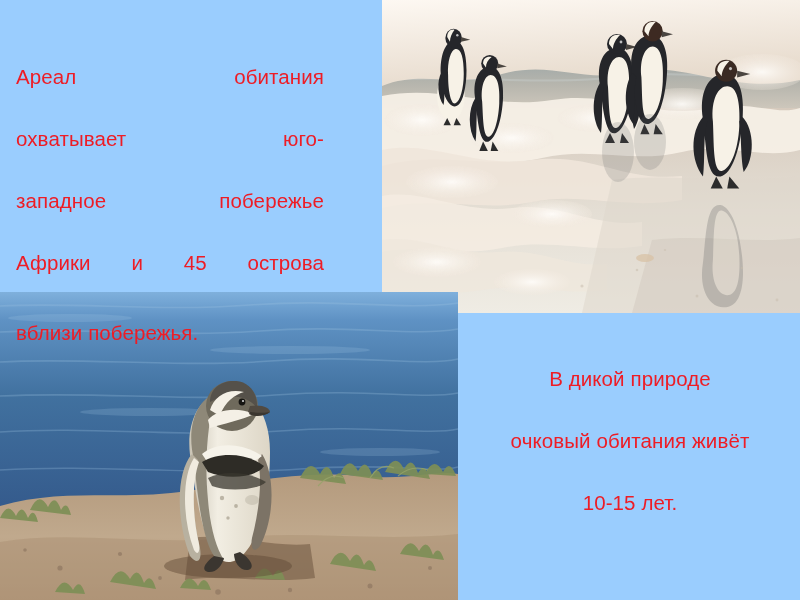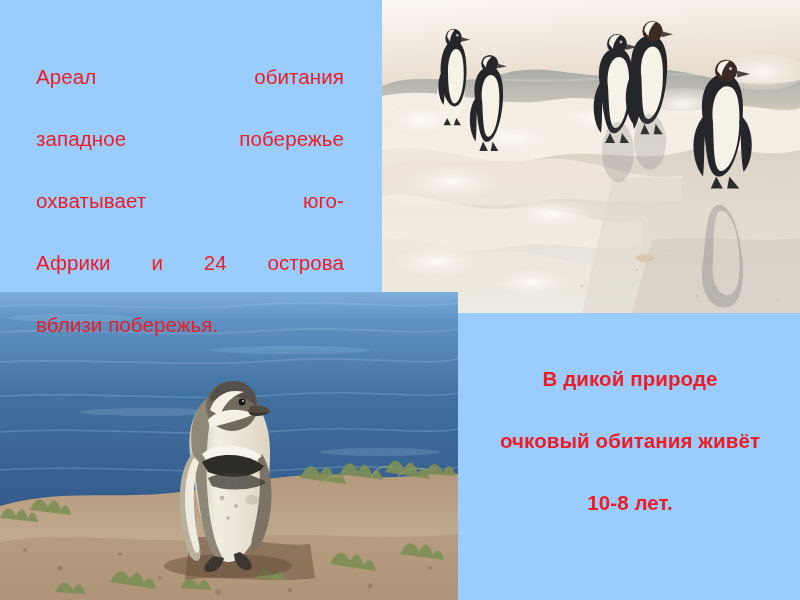--- a/index.html
+++ b/index.html
@@ -26,42 +26,43 @@
   
   .text-block {
     position: absolute;
     color: #ee1c25;
     font-size: 20.5px;
     line-height: 31px;
     letter-spacing: 0.1px;
     white-space: pre-line;
   }
   #habitat-text {
-    left: 36px;
+    left: 16px;
     top: 30px;
     width: 308px;
     text-align: justify;
     text-align-last: left;
     text-justify: inter-word;
   }
   #habitat-text .ln {
     display: block;
     text-align: justify;
     text-align-last: justify;
   }
   #habitat-text .ln.last {
     text-align-last: left;
+    margin-top: 8px;
   }
   #lifespan-text {
     left: 470px;
     top: 332px;
     width: 320px;
     text-align: center;
   }
-  #lifespan-text .ln { display: block; font-weight: bold; }
+  #lifespan-text .ln { display: block; }
 
   
   .photo {
     position: absolute;
     overflow: hidden;
   }
   #photo-beach-penguins {
     left: 382px;
     top: 0px;
     width: 418px;
@@ -364,28 +365,28 @@
         </g>
 
         <path d="M56 176 C48 182, 42 190, 50 192 C58 193, 64 186, 66 178 Z" fill="#3b3630"></path>
         <path d="M82 172 C92 178, 98 188, 90 190 C82 191, 76 182, 76 174 Z" fill="#3b3630"></path>
       </g>
     </svg>
   </div>
 
   <div class="text-block" id="habitat-text" style="color: rgb(238, 28, 37);">
     <span class="ln">Ареал обитания</span>
+    <span class="ln">охватывает юго-</span>
     <span class="ln">западное побережье</span>
-    <span class="ln">охватывает юго-</span>
-    <span class="ln">Африки и 24 острова</span>
+    <span class="ln">Африки и 45 острова</span>
     <span class="ln last">вблизи побережья.</span>
   </div>
 
   <div class="text-block" id="lifespan-text" style="color: rgb(238, 28, 37);">
     <span class="ln">В дикой природе</span>
     <span class="ln">очковый обитания живёт</span>
-    <span class="ln">10-8 лет.</span>
+    <span class="ln">10-15 лет.</span>
     
     
     
   </div>
 
 </div>
 
 </body></html>

